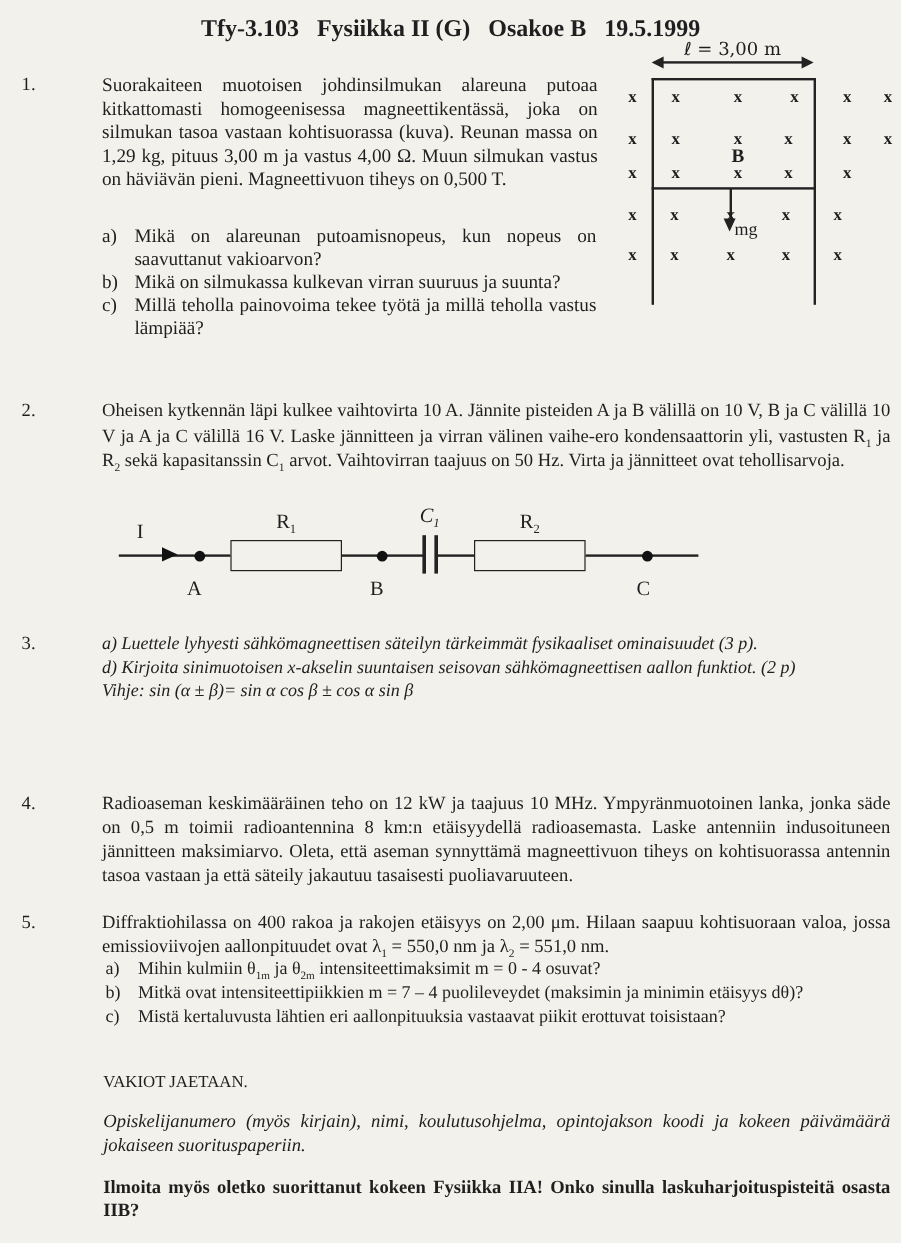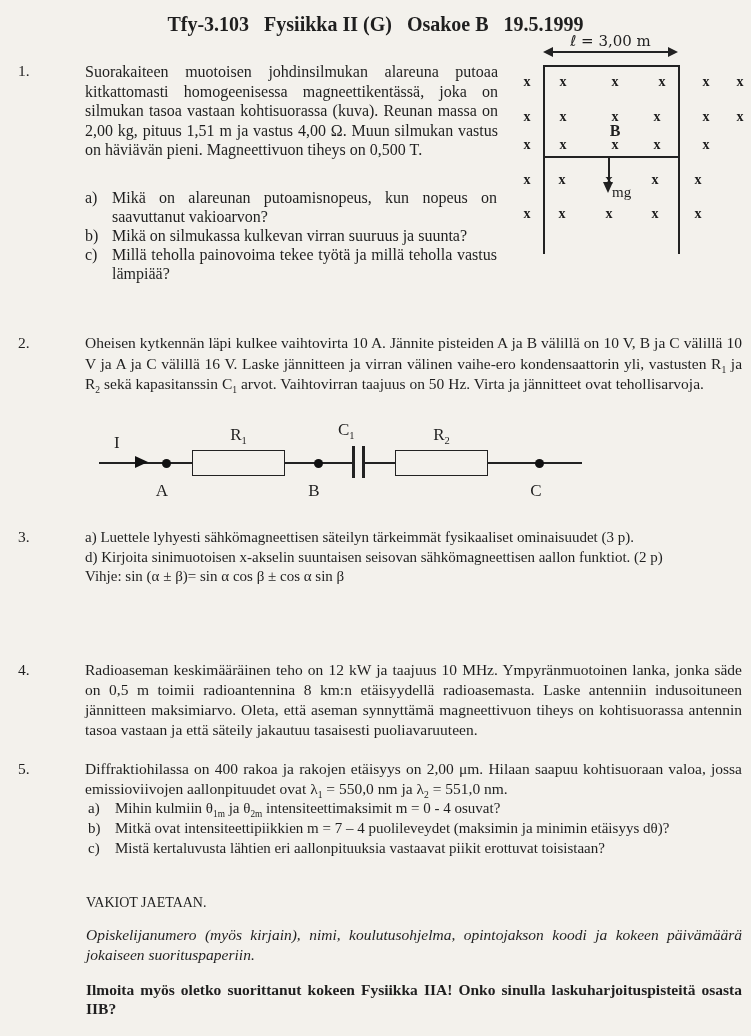--- a/index.html
+++ b/index.html
@@ -19,21 +19,21 @@
     display:flex;justify-content:center;column-gap:15px;
     font-weight:bold;font-size:20px;
   }
   
   .qnum{left:18px;font-size:15.5px;}
   
   .qbody{text-align:justify;font-size:15.5px;}
   .q1body{left:85px;top:62px;width:413px;font-size:16px;line-height:19.5px;}
   .q2body{left:85px;top:333px;width:657px;line-height:20.5px;}
   .q3body{left:85px;top:528px;width:657px;font-size:15px;line-height:19.5px;}
-  .q3body p{margin:0;text-align:justify;}
+  .q3body p{margin:0;text-align:justify;font-style:italic;}
   .q4body{left:85px;top:660px;width:657px;line-height:20px;}
   .q5body{left:85px;top:759px;width:657px;line-height:20px;}
   
   .items{display:block;}
   .q1items{left:85px;top:188px;width:412px;font-size:16px;line-height:19px;}
   .q5items{left:88px;top:798px;width:654px;font-size:15px;line-height:20px;}
   .item{display:flex;align-items:flex-start;}
   .ilabel{flex:0 0 27px;}
   .itext{flex:1 1 auto;text-align:justify;}
   
@@ -70,38 +70,38 @@
   .dot{top:35.5px;width:9px;height:9px;border-radius:50%;background:#111;}
   .dot.a{left:71.5px;} .dot.b{left:223.5px;} .dot.c{left:444.5px;}
   .nlabel{top:58px;transform:translateX(-50%);}
   .nlabel.a{left:72px;} .nlabel.b{left:224px;} .nlabel.c{left:446px;}
   .rbox{top:27px;width:93px;height:26px;border:1.5px solid #222;background:#f3f1ec;box-sizing:border-box;}
   .rbox.r1{left:102px;} .rbox.r2{left:305px;}
   .clabel{top:2px;width:93px;text-align:center;}
   .clabel.r1{left:102px;} .clabel.r2{left:305px;}
   .plate{top:23px;width:3px;height:32px;background:#222;}
   .plate.p1{left:262px;} .plate.p2{left:272px;}
-  .c1label{left:248px;top:-3px;width:40px;text-align:left;}
+  .c1label{left:248px;top:-3px;width:40px;text-align:center;font-style:italic;}
   
   .vakiot{left:86px;top:895px;font-size:14px;}
   .footer-italic{left:86px;top:925px;width:656px;font-style:italic;font-size:15.5px;line-height:19.5px;text-align:justify;}
   .footer-bold{left:86px;top:980px;width:656px;font-weight:bold;font-size:15.5px;line-height:19px;text-align:justify;}
 </style>
 </head>
 <body>
 
 <div class="abs title">
   <span>Tfy-3.103</span>
   <span>Fysiikka II (G)</span>
   <span>Osakoe B</span>
   <span>19.5.1999</span>
 </div>
 
 <div class="abs qnum" style="top:62px;">1.</div>
-<div class="abs qbody q1body">Suorakaiteen muotoisen johdinsilmukan alareuna putoaa kitkattomasti homogeenisessa magneettikentässä, joka on silmukan tasoa vastaan kohtisuorassa (kuva). Reunan massa on 2,00 kg, pituus 1,51 m ja vastus 4,00 Ω. Muun silmukan vastus on häviävän pieni. Magneettivuon tiheys on 0,500 T.</div>
+<div class="abs qbody q1body">Suorakaiteen muotoisen johdinsilmukan alareuna putoaa kitkattomasti homogeenisessa magneettikentässä, joka on silmukan tasoa vastaan kohtisuorassa (kuva). Reunan massa on 1,29 kg, pituus 3,00 m ja vastus 4,00 Ω. Muun silmukan vastus on häviävän pieni. Magneettivuon tiheys on 0,500 T.</div>
 <div class="abs items q1items">
   <div class="item">
     <span class="ilabel">a)</span>
     <span class="itext">Mikä on alareunan putoamisnopeus, kun nopeus on saavuttanut vakioarvon?</span>
   </div>
   <div class="item">
     <span class="ilabel">b)</span>
     <span class="itext">Mikä on silmukassa kulkevan virran suuruus ja suunta?</span>
   </div>
   <div class="item">

